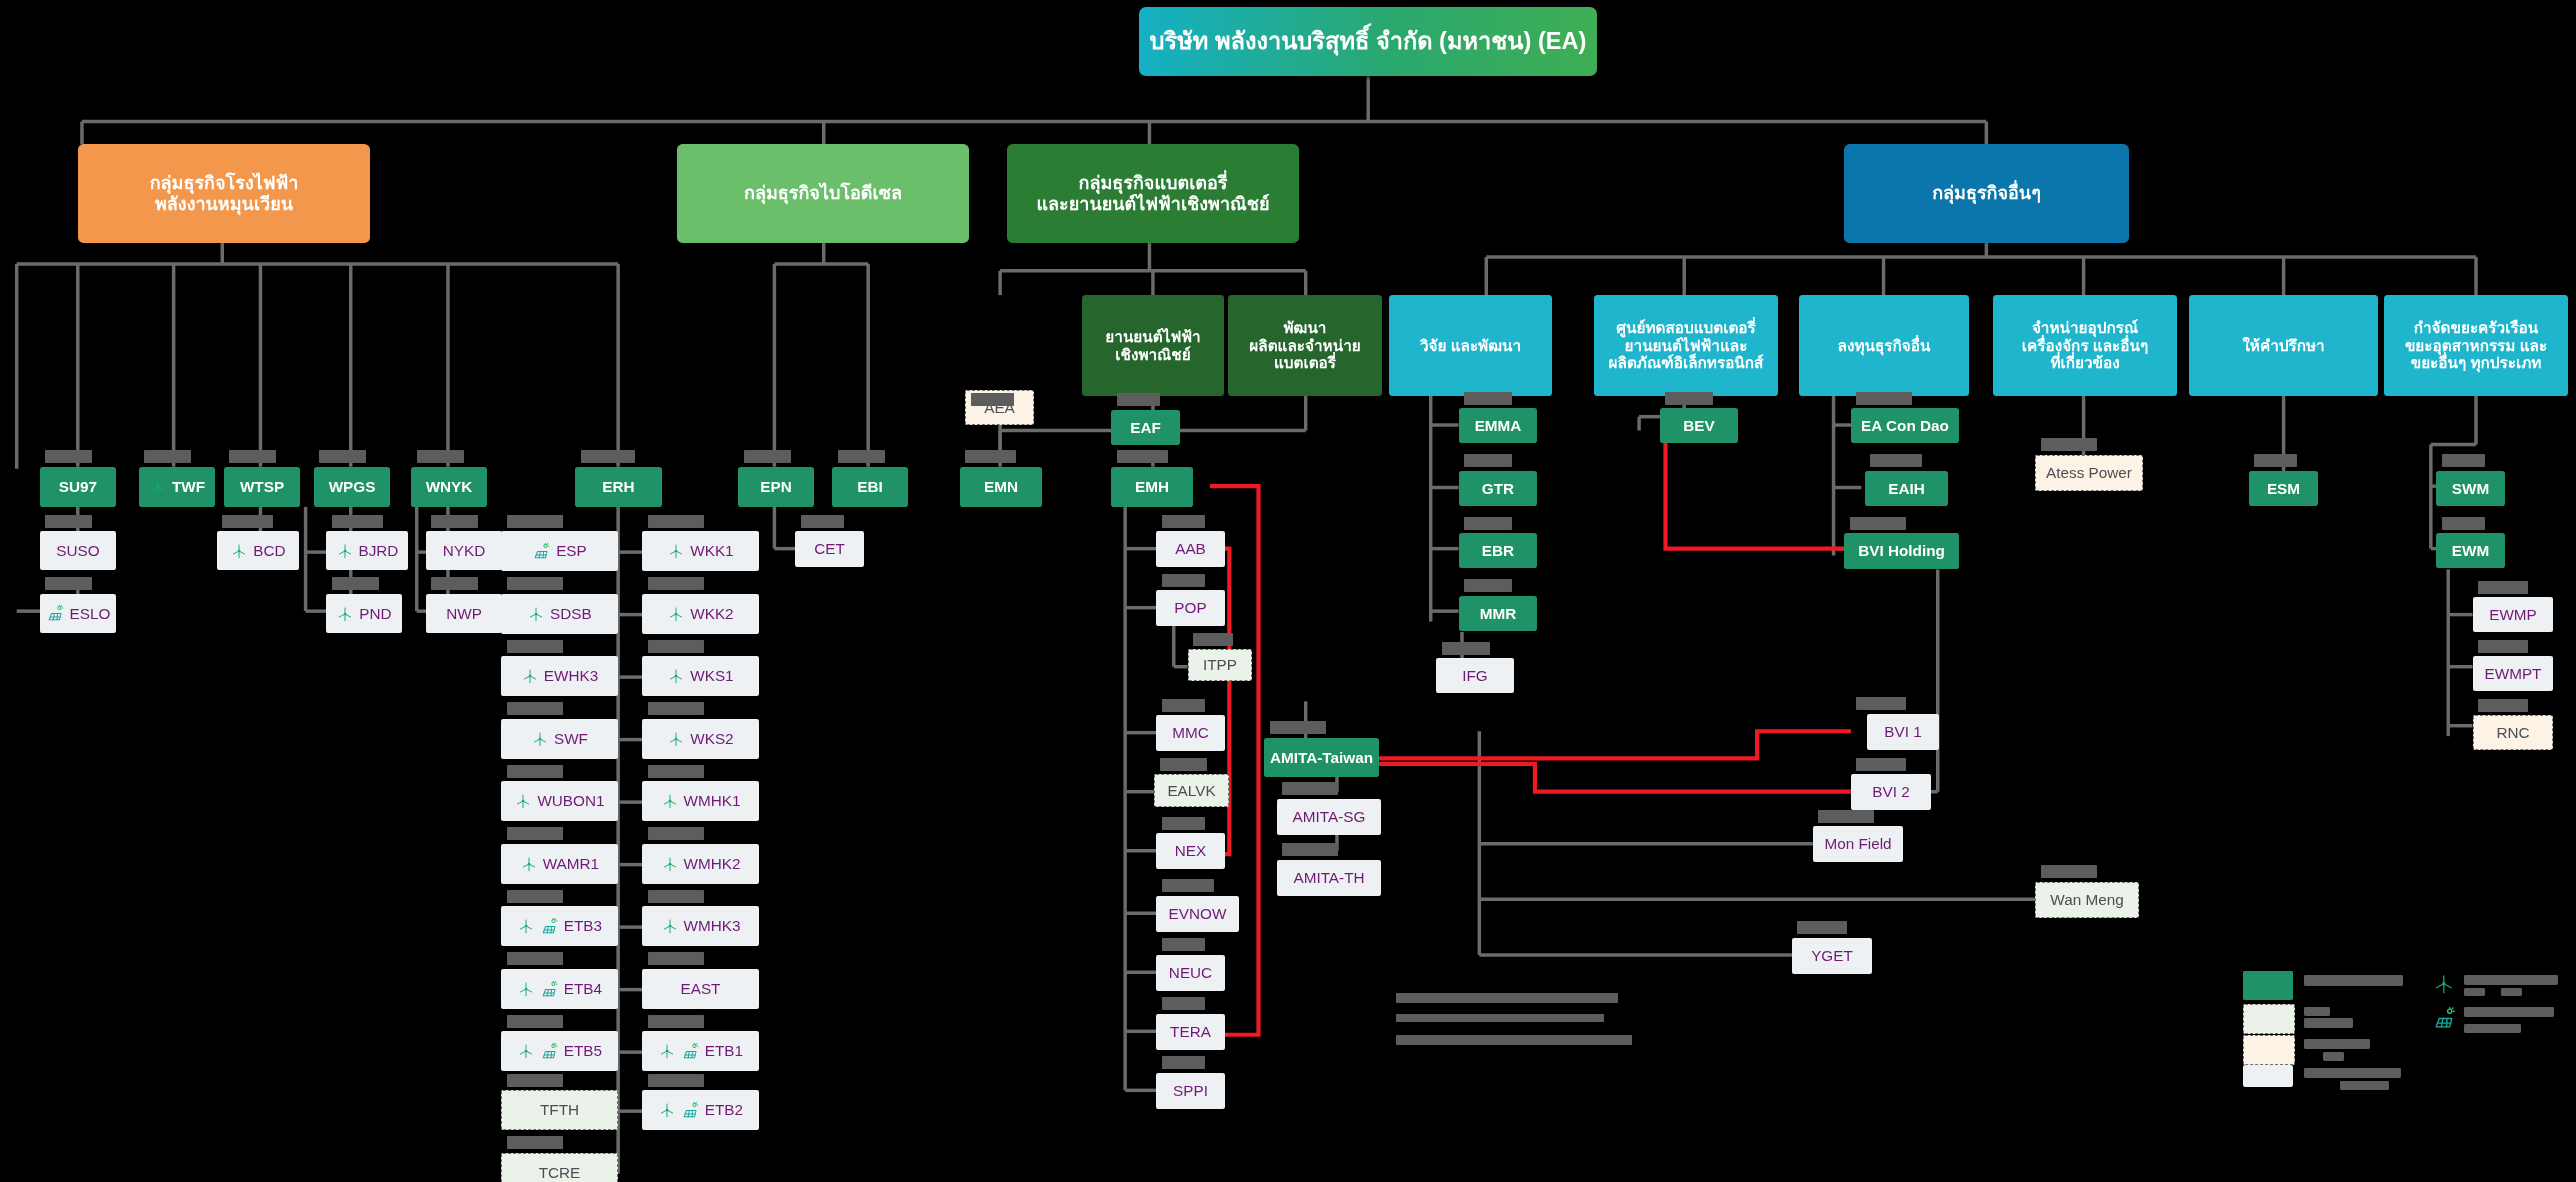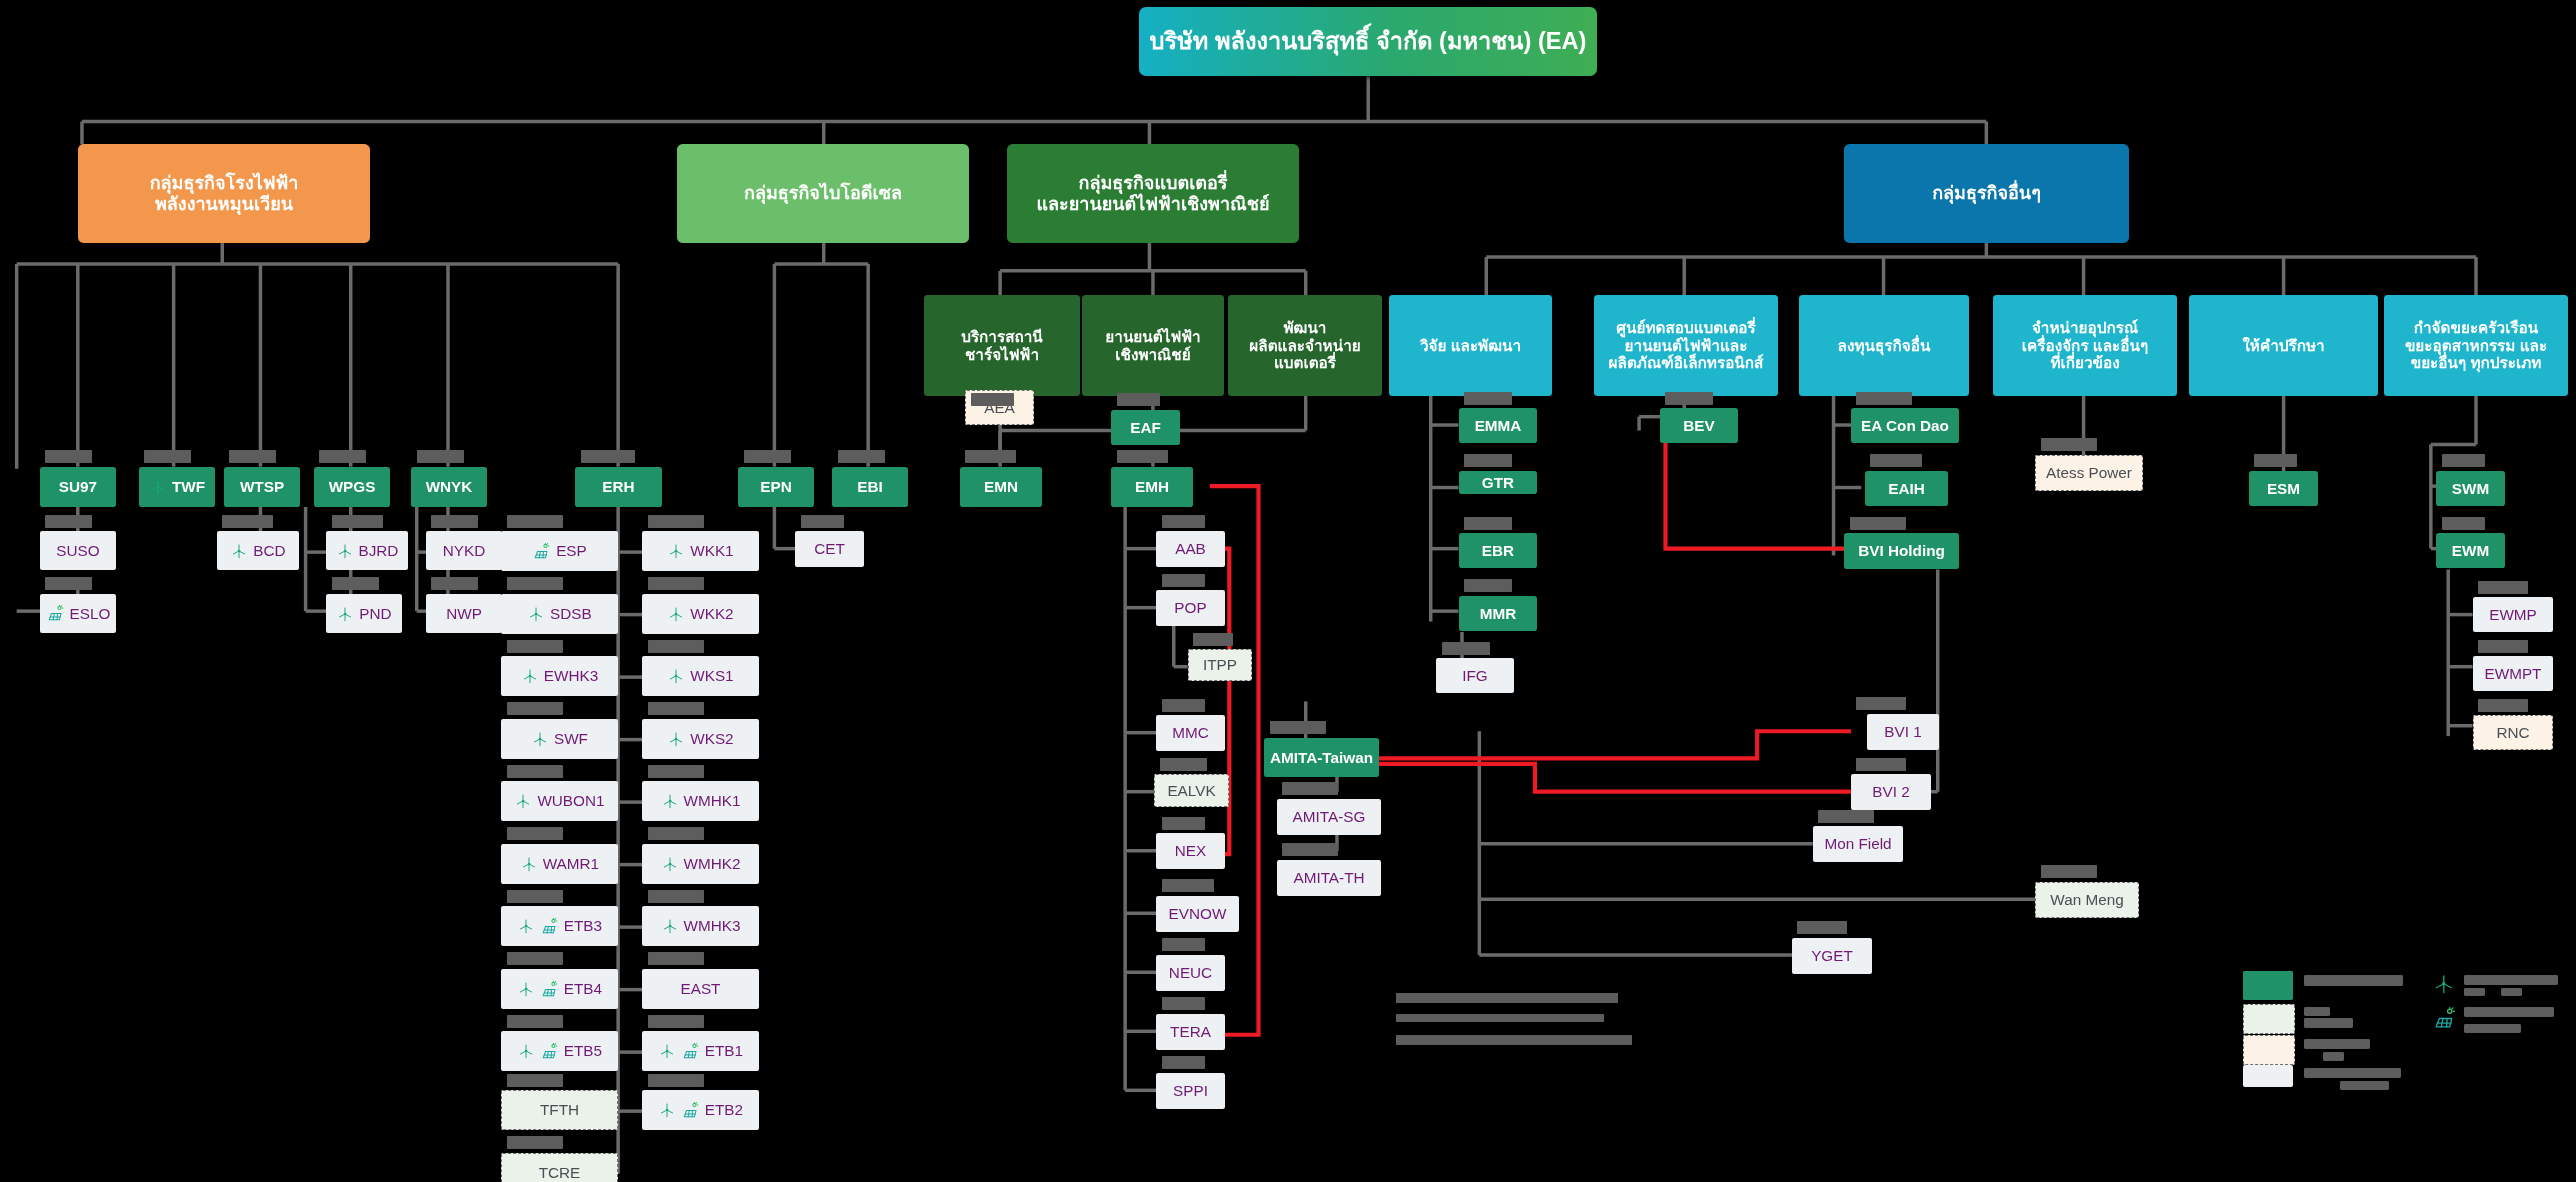--- a/index.html
+++ b/index.html
@@ -227,23 +227,20 @@
   <div class="node grp-lgreen" style="left:677px;top:144px;width:292px;height:99px;">
     <span class="lbl ml">กลุ่มธุรกิจไบโอดีเซล</span>
   </div>
   <div class="node grp-dgreen" style="left:1007px;top:144px;width:292px;height:99px;">
     <span class="lbl ml">กลุ่มธุรกิจแบตเตอรี่<br>และยานยนต์ไฟฟ้าเชิงพาณิชย์</span>
   </div>
   <div class="node grp-blue" style="left:1844px;top:144px;width:285px;height:99px;">
     <span class="lbl ml">กลุ่มธุรกิจอื่นๆ</span>
   </div>
 
-  <div class="node sub-dgreen" style="left:924px;top:295px;width:156px;height:101px;">
-    <span class="lbl ml">บริการสถานี<br>ชาร์จไฟฟ้า</span>
-  </div>
   <div class="node sub-dgreen" style="left:1082px;top:295px;width:142px;height:101px;">
     <span class="lbl ml">ยานยนต์ไฟฟ้า<br>เชิงพาณิชย์</span>
   </div>
   <div class="node sub-dgreen" style="left:1228px;top:295px;width:154px;height:101px;">
     <span class="lbl ml">พัฒนา<br>ผลิตและจำหน่าย<br>แบตเตอรี่</span>
   </div>
 
   <div class="node sub-cyan" style="left:1389px;top:295px;width:163px;height:101px;">
     <span class="lbl ml">วิจัย และพัฒนา</span>
   </div>
@@ -695,21 +692,21 @@
       </div>
       <div class="node ent-white" style="left: 1277px; top: 799px; width: 104px; height: 36px;">
         <span class="lbl">AMITA-SG</span>
       </div>
       <div class="node ent-white" style="left: 1277px; top: 860px; width: 104px; height: 36px;">
         <span class="lbl">AMITA-TH</span>
       </div>
       <div class="node ent-green" style="left: 1459px; top: 408px; width: 78px; height: 35px;">
         <span class="lbl">EMMA</span>
       </div>
-      <div class="node ent-green" style="left: 1459px; top: 471px; width: 78px; height: 23px;">
+      <div class="node ent-green" style="left: 1459px; top: 471px; width: 78px; height: 35px;">
         <span class="lbl">GTR</span>
       </div>
       <div class="node ent-green" style="left: 1459px; top: 533px; width: 78px; height: 35px;">
         <span class="lbl">EBR</span>
       </div>
       <div class="node ent-green" style="left: 1459px; top: 596px; width: 78px; height: 35px;">
         <span class="lbl">MMR</span>
       </div>
       <div class="node ent-white" style="left: 1436px; top: 658px; width: 78px; height: 35px;">
         <span class="lbl">IFG</span>

